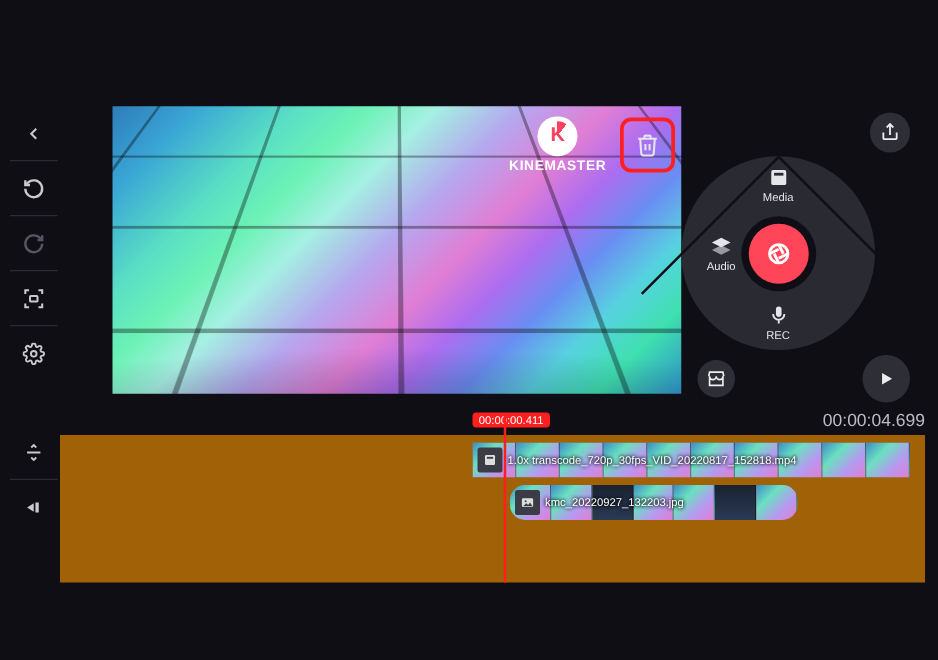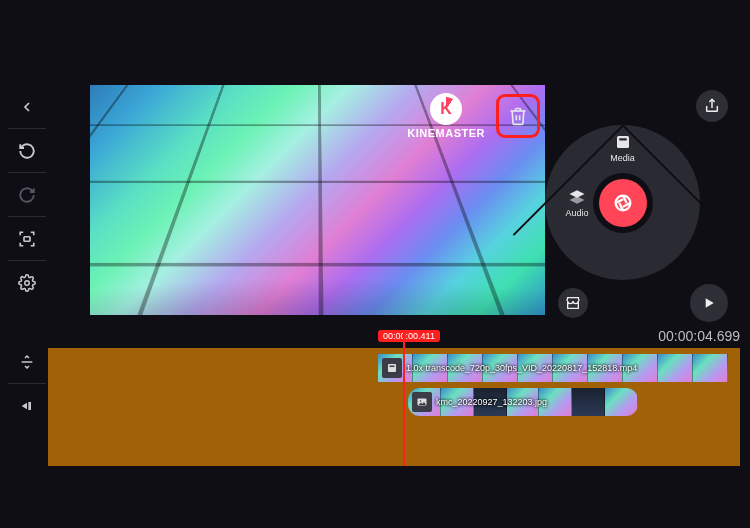--- a/index.html
+++ b/index.html
@@ -242,20 +242,27 @@
           <rect x="7" y="7" width="10" height="3" fill="#2a2a32"></rect>
         </svg>
       <span>Media</span>
     </div>
     <div class="wheel-item wi-left">
       <svg width="18" height="18" viewBox="0 0 24 24" fill="currentColor">
           <polygon points="12 3 22 8 12 13 2 8"></polygon>
           <polygon points="12 11 22 16 12 21 2 16" opacity="0.6"></polygon>
         </svg>
       <span>Audio</span>
+    </div>
+    <div class="wheel-item wi-bottom">
+      <svg width="18" height="18" viewBox="0 0 24 24" fill="currentColor">
+          <rect x="9" y="3" width="6" height="11" rx="3"></rect>
+          <path d="M6 11a6 6 0 0 0 12 0M12 17v4" stroke="currentColor" stroke-width="2" fill="none"></path>
+        </svg>
+      <span>REC</span>
     </div>
 
     <div class="wheel-center">
       <svg width="22" height="22" viewBox="0 0 24 24" fill="none" stroke="#fff" stroke-width="2.5">
           <circle cx="12" cy="12" r="8"></circle>
           <path d="M12 4l4 8M20 12l-8 4M12 20l-4-8M4 12l8-4"></path>
         </svg>
     </div>
   </div>
 

